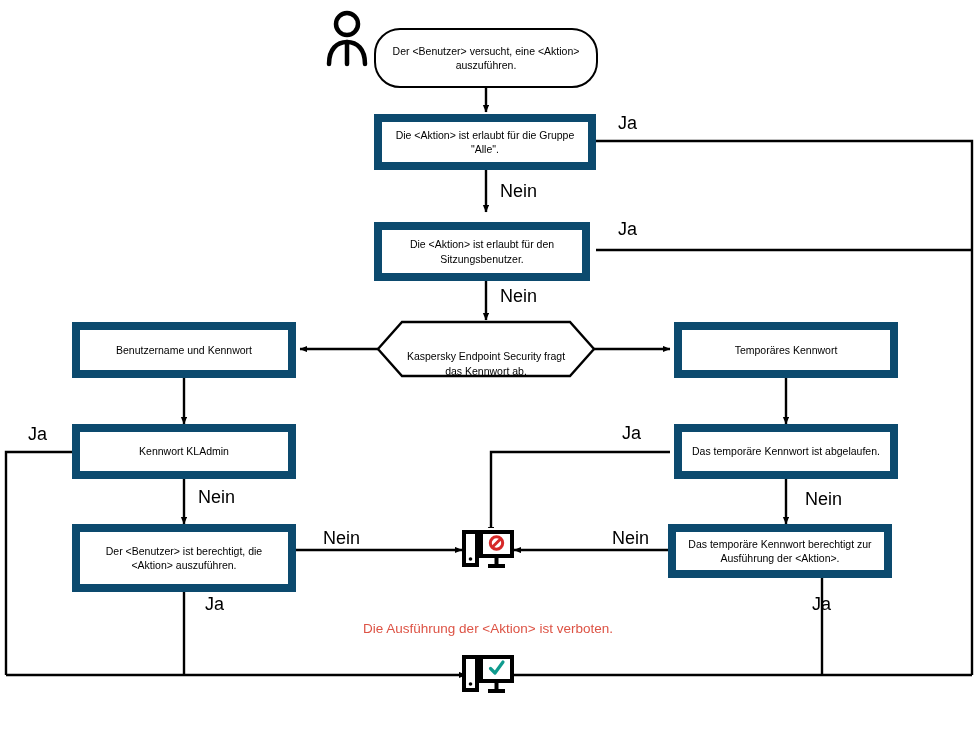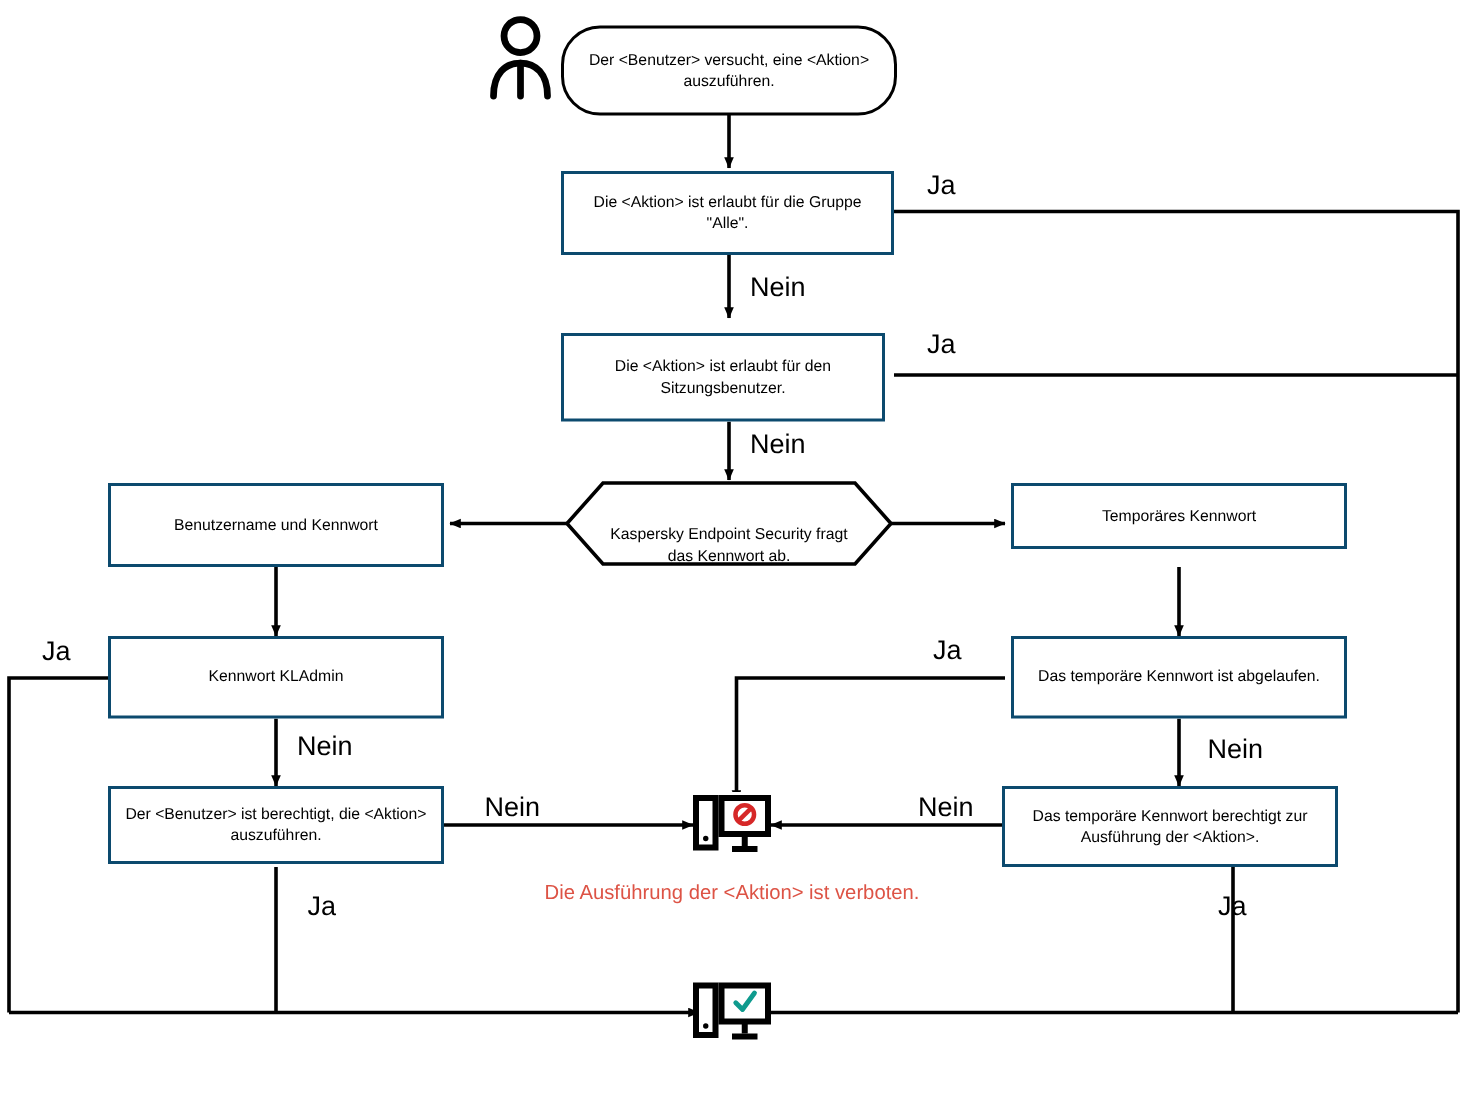--- a/index.html
+++ b/index.html
@@ -27,21 +27,21 @@
     position: absolute;
     box-sizing: border-box;
     display: flex;
     align-items: center;
     justify-content: center;
     text-align: center;
     color: #000000;
     background: #ffffff;
   }
   .box {
-    border: 2px solid #0c4a6e;
+    border: 8px solid #0c4a6e;
     font-size: 10.5px;
     line-height: 1.35;
     padding: 2px 8px;
   }
   .terminator {
     border: 2px solid #000000;
     border-radius: 26px;
     font-size: 10.5px;
     line-height: 1.35;
     padding: 2px 14px;
@@ -144,42 +144,42 @@
   </svg>
 
   <div class="personicon" style="left:322px; top:8px; width:50px; height:60px;">
     <svg width="50" height="60" viewBox="0 0 50 60" xmlns="http://www.w3.org/2000/svg">
       <circle cx="25" cy="16" r="11" fill="none" stroke="#000000" stroke-width="4.5"></circle>
       <path d="M7,56 C7,41 15,34 25,34 C35,34 43,41 43,56" fill="none" stroke="#000000" stroke-width="4.5" stroke-linecap="round"></path>
       <line x1="25" y1="34" x2="25" y2="56" stroke="#000000" stroke-width="4.5" stroke-linecap="round"></line>
     </svg>
   </div>
 
-  <div class="node terminator" style="left:374px; top:17px; width:224px; height:60px;">Der &lt;Benutzer&gt; versucht, eine &lt;Aktion&gt; auszuführen.</div>
+  <div class="node terminator" style="left:374px; top:28px; width:224px; height:60px;">Der &lt;Benutzer&gt; versucht, eine &lt;Aktion&gt; auszuführen.</div>
 
   <div class="node box" style="left:374px; top:114px; width:222px; height:56px;">Die &lt;Aktion&gt; ist erlaubt für die Gruppe "Alle".</div>
 
   <div class="node box" style="left:374px; top:222px; width:216px; height:59px;">Die &lt;Aktion&gt; ist erlaubt für den Sitzungsbenutzer.</div>
 
   <div class="hexwrap" style="left:376px; top:320px; width:220px; height:58px;">
     <svg width="220" height="58" viewBox="0 0 220 58" xmlns="http://www.w3.org/2000/svg">
       <polygon points="26,2 194,2 218,29 194,56 26,56 2,29" fill="#ffffff" stroke="#000000" stroke-width="2.4"></polygon>
     </svg>
     <span class="hextext">Kaspersky Endpoint Security fragt das Kennwort ab.</span>
   </div>
 
   <div class="node box" style="left:72px; top:322px; width:224px; height:56px;">Benutzername und Kennwort</div>
 
-  <div class="node box" style="left:674px; top:322px; width:224px; height:44px;">Temporäres Kennwort</div>
+  <div class="node box" style="left:674px; top:322px; width:224px; height:56px;">Temporäres Kennwort</div>
 
   <div class="node box" style="left:72px; top:424px; width:224px; height:55px;">Kennwort KLAdmin</div>
 
   <div class="node box" style="left:674px; top:424px; width:224px; height:55px;">Das temporäre Kennwort ist abgelaufen.</div>
 
-  <div class="node box" style="left:72px; top:524px; width:224px; height:52px;">Der &lt;Benutzer&gt; ist berechtigt, die &lt;Aktion&gt; auszuführen.</div>
+  <div class="node box" style="left:72px; top:524px; width:224px; height:68px;">Der &lt;Benutzer&gt; ist berechtigt, die &lt;Aktion&gt; auszuführen.</div>
 
   <div class="node box" style="left:668px; top:524px; width:224px; height:54px;">Das temporäre Kennwort berechtigt zur Ausführung der &lt;Aktion&gt;.</div>
 
   <div class="iconnode" style="left:462px; top:528px; width:52px; height:44px;">
     <svg width="52" height="44" viewBox="0 0 52 44" xmlns="http://www.w3.org/2000/svg">
       <rect x="2" y="4" width="13" height="33" fill="none" stroke="#000000" stroke-width="4"></rect>
       <circle cx="8.5" cy="31" r="1.8" fill="#000000"></circle>
       <rect x="19" y="4" width="31" height="24" fill="none" stroke="#000000" stroke-width="4"></rect>
       <line x1="34.5" y1="28" x2="34.5" y2="36" stroke="#000000" stroke-width="4"></line>
       <line x1="26" y1="38" x2="43" y2="38" stroke="#000000" stroke-width="4"></line>
@@ -216,16 +216,16 @@
   <div class="edgelabel" style="left:205px; top:594px;">Ja</div>
 
   <div class="edgelabel" style="left:622px; top:423px;">Ja</div>
 
   <div class="edgelabel" style="left:805px; top:489px;">Nein</div>
 
   <div class="edgelabel" style="left:612px; top:528px;">Nein</div>
 
   <div class="edgelabel" style="left:812px; top:594px;">Ja</div>
 
-  <div class="caption deny" style="left:336px; top:586px; width:304px;">Die Ausführung der &lt;Aktion&gt; ist verboten.</div>
+  <div class="caption deny" style="left:336px; top:620px; width:304px;">Die Ausführung der &lt;Aktion&gt; ist verboten.</div>
 
 
 </div>
 
 </body></html>

